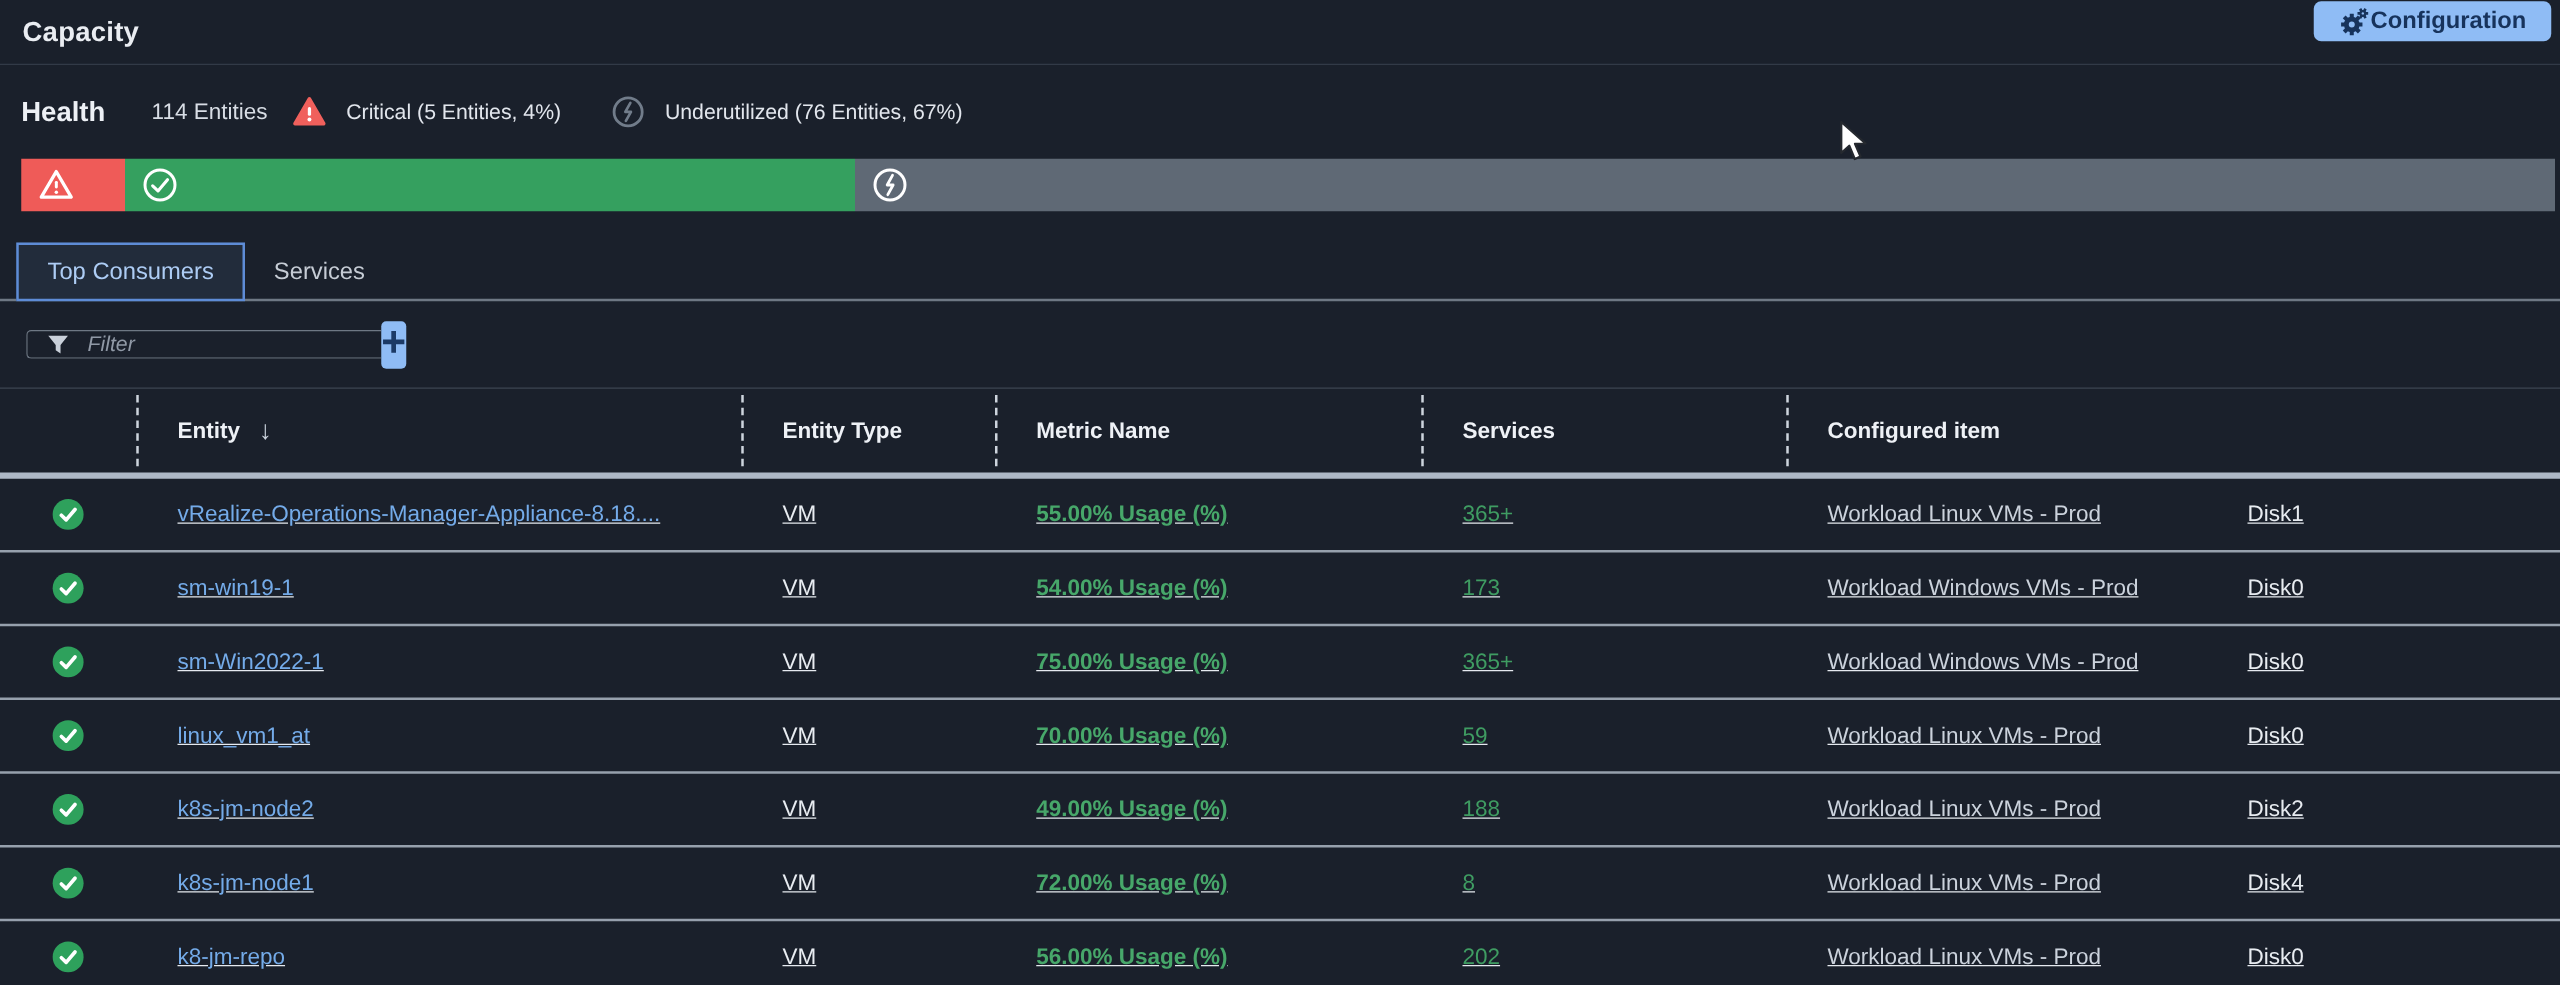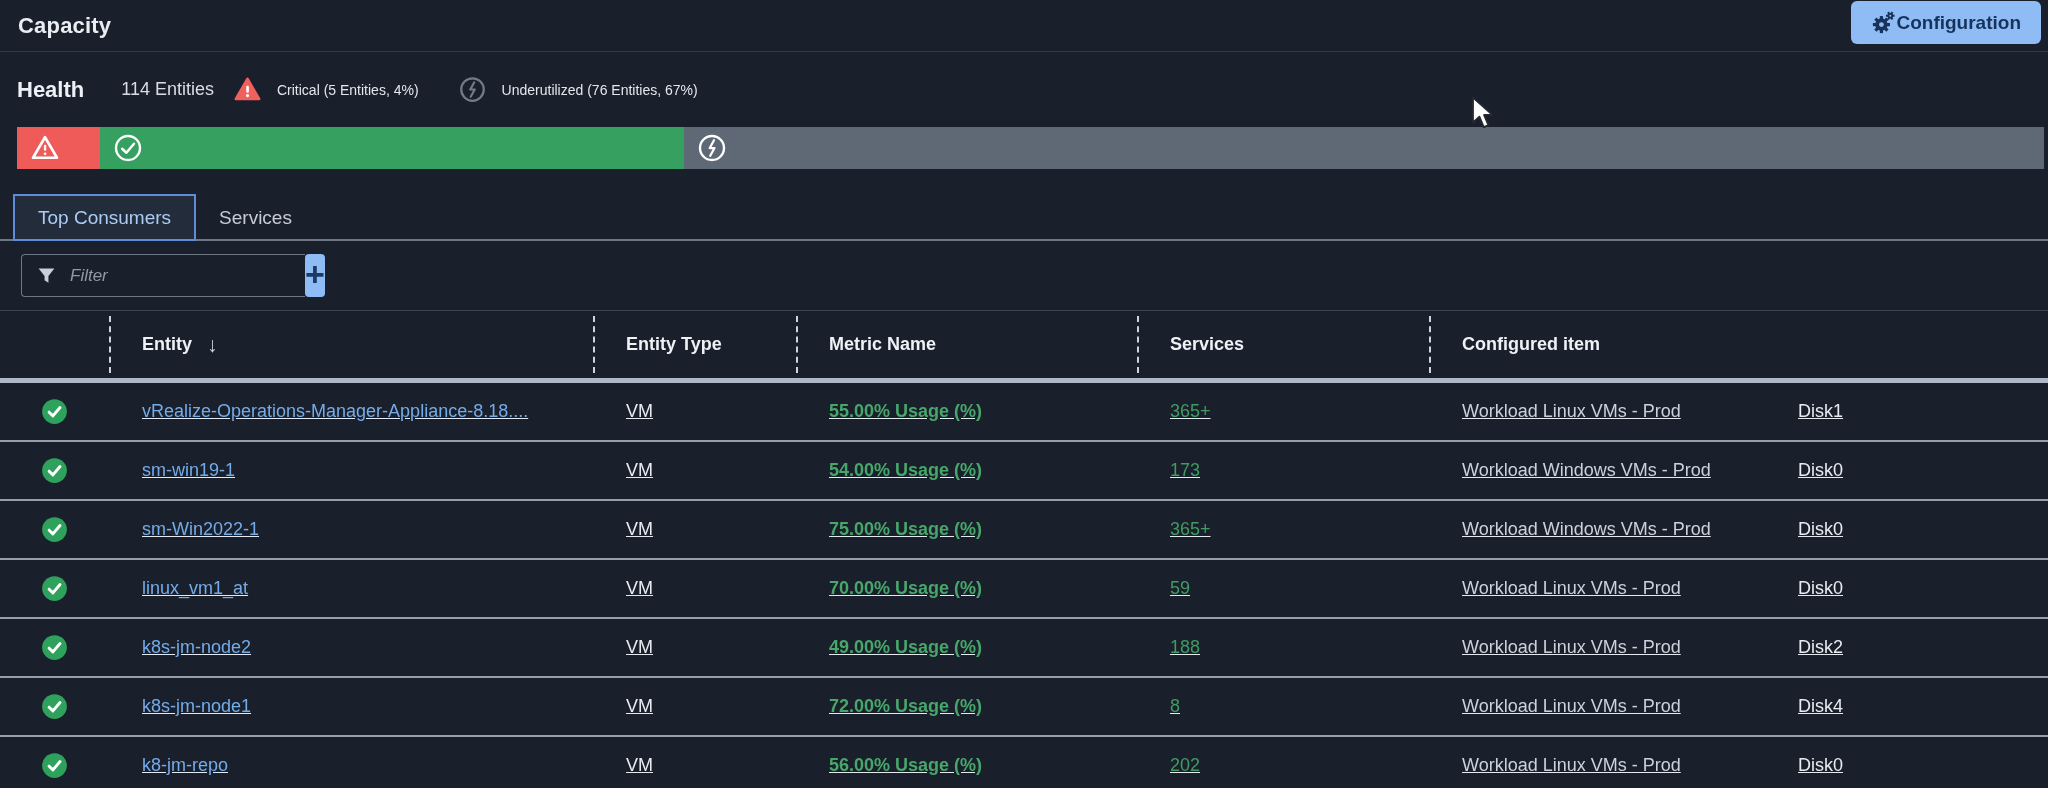--- a/index.html
+++ b/index.html
@@ -8,46 +8,46 @@
     background:#1A202B;
     color:#E6EAF0;
     font-family:"Liberation Sans", sans-serif;
     overflow:hidden;
     position:relative;
   }
   
   .topbar { height:52px; border-bottom:1px solid #323A47; display:flex; align-items:center; padding-left:18px; position:relative; }
   .topbar-title { font-size:22px; font-weight:bold; color:#EAEDF2; letter-spacing:.2px; }
   .config-btn {
-    position:absolute; right:7px; top:1px; height:43px;
+    position:absolute; right:7px; top:1px; height:32px;
     background:#8FBCF5; border:none; border-radius:6px;
     color:#17335C; font-size:19px; font-weight:bold;
     font-family:"Liberation Sans", sans-serif;
     display:flex; align-items:center; padding:0 20px; cursor:pointer;
   }
   
   .health { padding:0 4px 0 17px; }
   .health-row { height:75px; display:flex; align-items:center; }
   .health-title { font-size:22px; font-weight:bold; color:#EDF0F5; margin-right:37px; }
   .health-total { font-size:18px; color:#D8DDE5; margin-right:20px; }
-  .legend-item { display:flex; align-items:center; gap:16px; margin-right:40px; font-size:14px; color:#E2E6ED; cursor:pointer; }
+  .legend-item { display:flex; align-items:center; gap:16px; margin-right:40px; font-size:17px; color:#E2E6ED; cursor:pointer; }
   .legend-item .licon { display:flex; }
   .health-bar { height:42px; display:flex; width:2027px; }
   .bar-seg { display:flex; align-items:center; padding-left:13px; }
   .bar-seg svg { flex:0 0 auto; }
   
   .tabs-wrap { position:relative; margin-top:24px; height:48px; }
   .tabs-underline { position:absolute; left:0; right:0; bottom:0; height:2px; background:#6E7884; }
   .tabs { display:flex; align-items:flex-end; padding-left:13px; height:48px; position:relative; z-index:1; }
   .tab { height:47px; display:flex; align-items:center; padding:0 23px; font-size:19px; cursor:pointer; }
   .tab.active { border:2px solid #5E8CD6; background:#222C3B; color:#ADCCF4; }
   .tab.inactive { color:#C6CCD5; }
   
   .filter-row { padding:13px 0 0 21px; height:56px; }
-  .filter-box { display:flex; width:292px; height:43px; }
+  .filter-box { display:flex; width:292px; height:43px;align-items:center; }
   .filter-field {
     flex:1; border:1px solid #6E7884; border-right:none; border-radius:4px 0 0 4px;
     display:flex; align-items:center; gap:13px; padding:0 14px; background:transparent;
   }
   .filter-field input {
     flex:1; background:transparent; border:none; outline:none;
     color:#E6EAF0; font-size:17px; font-family:"Liberation Sans", sans-serif;
   }
   .filter-field input::placeholder { color:#9099A6; font-style:italic; }
   .add-btn {

